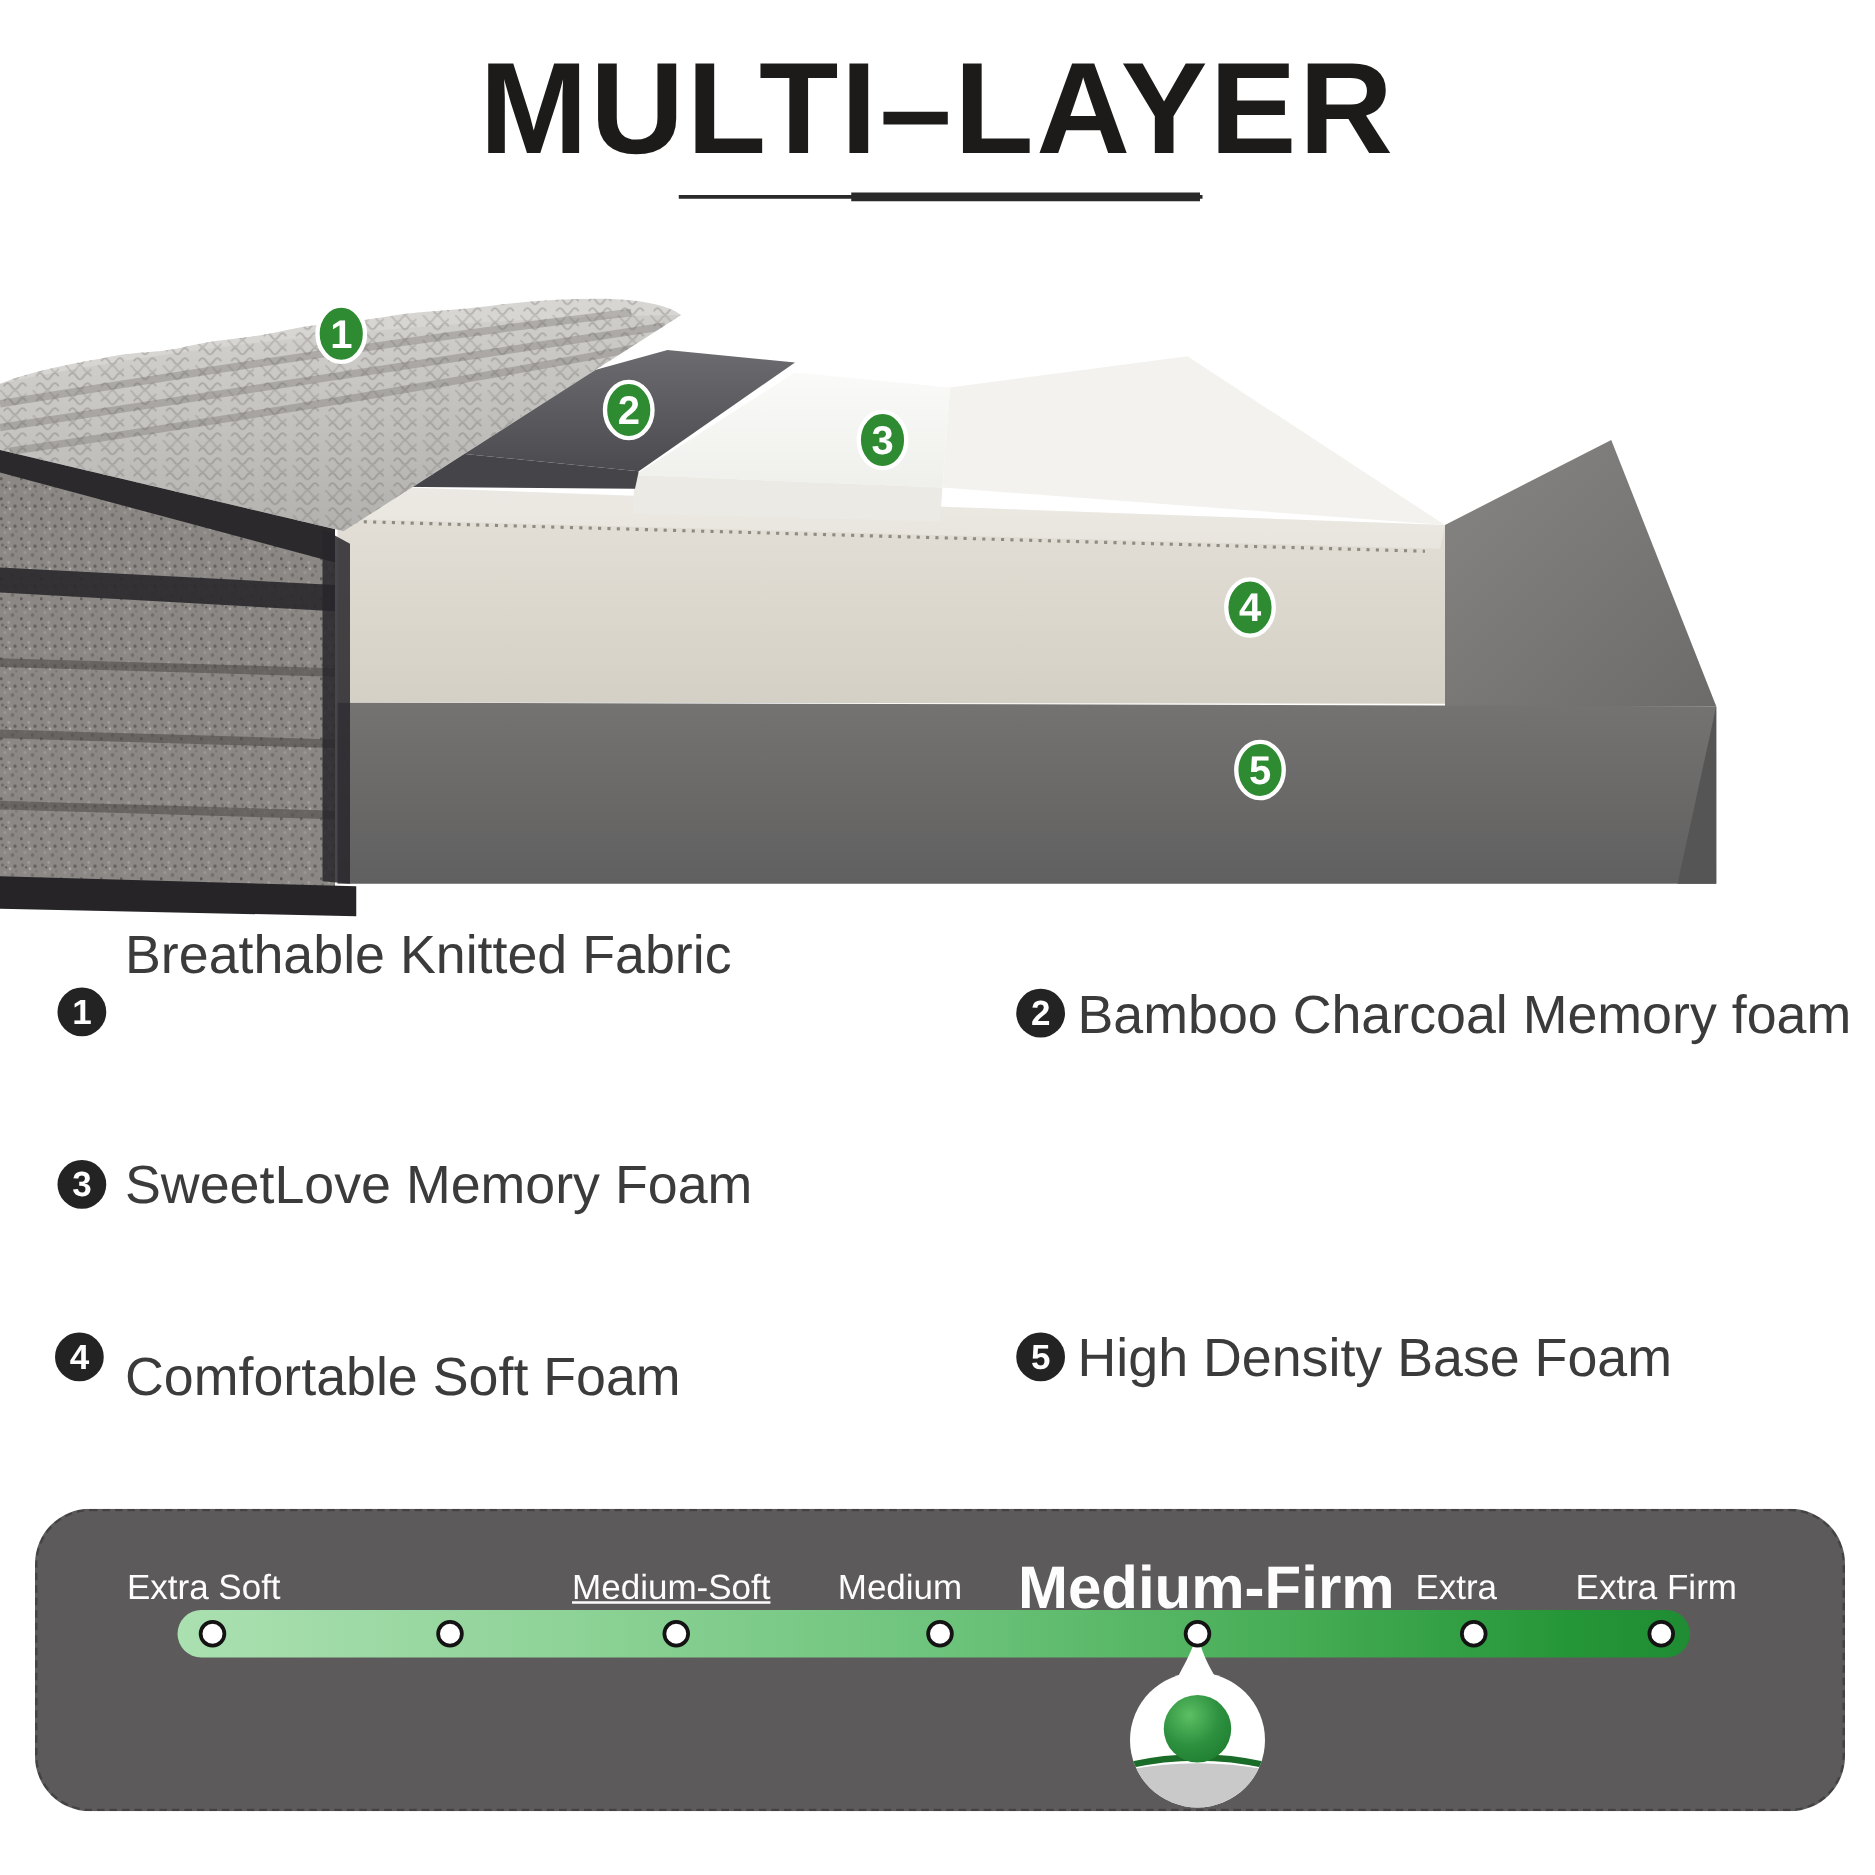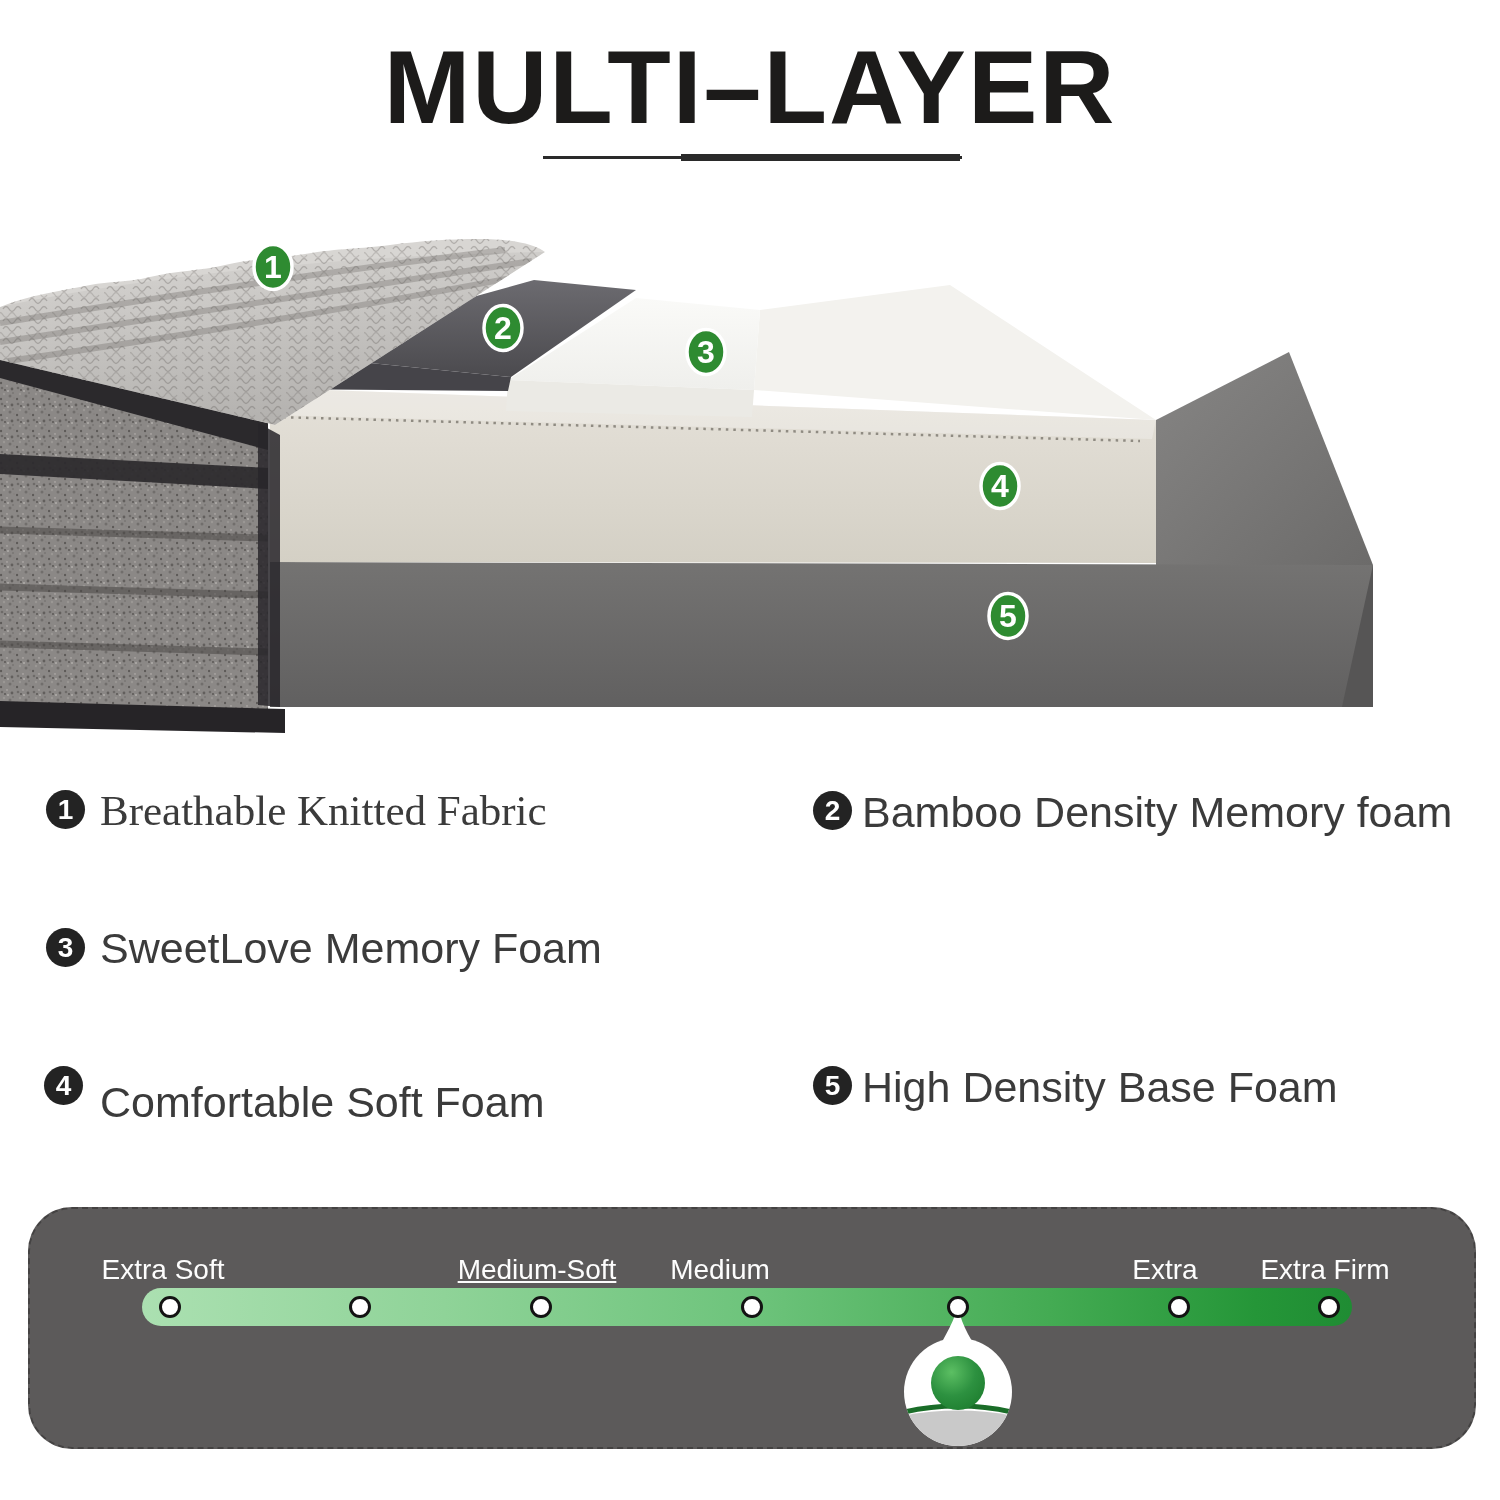--- a/index.html
+++ b/index.html
@@ -155,41 +155,42 @@
       <text class="badge-num" text-anchor="middle" dy="11">4</text>
     </g>
     <g transform="translate(1008,391)">
       <ellipse rx="19" ry="22.5" fill="#2e8b31" stroke="#ffffff" stroke-width="3.5"></ellipse>
       <text class="badge-num" text-anchor="middle" dy="11">5</text>
     </g>
   </svg>
 
   <div>
     <div class="legend-num" style="left:46px;top:790px;">1</div>
-    <div class="legend-text" style="left:100px;top:786px;font-family:Liberation Serif, serif;">Breathable Knitted Fabric</div>
+    <div class="legend-text" style="left:100px;top:740px;">Breathable Knitted Fabric</div>
 
     <div class="legend-num" style="left:813px;top:791px;">2</div>
-    <div class="legend-text" style="left:862px;top:788px;">Bamboo Density Memory foam</div>
+    <div class="legend-text" style="left:862px;top:788px;">Bamboo Charcoal Memory foam</div>
 
     <div class="legend-num" style="left:46px;top:928px;">3</div>
     <div class="legend-text" style="left:100px;top:924px;">SweetLove Memory Foam</div>
 
     <div class="legend-num" style="left:44px;top:1066px;">4</div>
     <div class="legend-text" style="left:100px;top:1078px;">Comfortable Soft Foam</div>
 
     <div class="legend-num" style="left:813px;top:1066px;">5</div>
     <div class="legend-text" style="left:862px;top:1063px;">High Density Base Foam</div>
   </div>
 
   <div class="firm-panel"></div>
 
   <span class="flabel" style="left:163px;">Extra Soft</span>
   <span class="flabel" style="left:345px;margin-top:42px;">Soft</span>
   <span class="flabel" style="left:537px;text-decoration:underline;">Medium-Soft</span>
   <span class="flabel" style="left:720px;">Medium</span>
+  <span class="flabel big" style="left:965px;">Medium-Firm</span>
   <span class="flabel" style="left:1165px;">Extra</span>
   <span class="flabel" style="left:1325px;">Extra Firm</span>
 
   <div class="fbar"></div>
 
   <svg class="pointer-svg" width="160" height="152" viewBox="0 0 160 152">
     <defs>
       <radialGradient id="gBall" cx="0.38" cy="0.3" r="0.8">
         <stop offset="0" stop-color="#5cbf63"></stop>
         <stop offset="0.55" stop-color="#2d9140"></stop>

